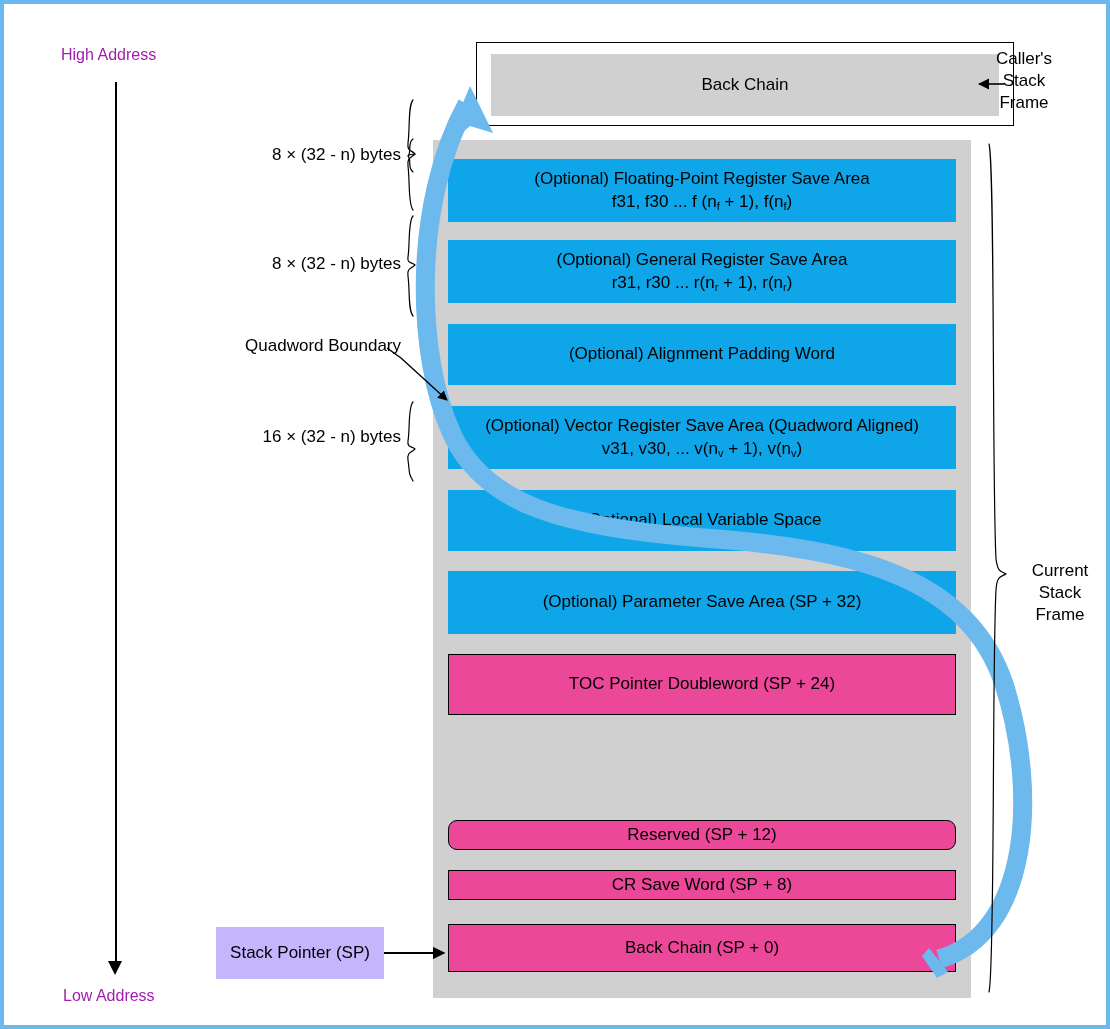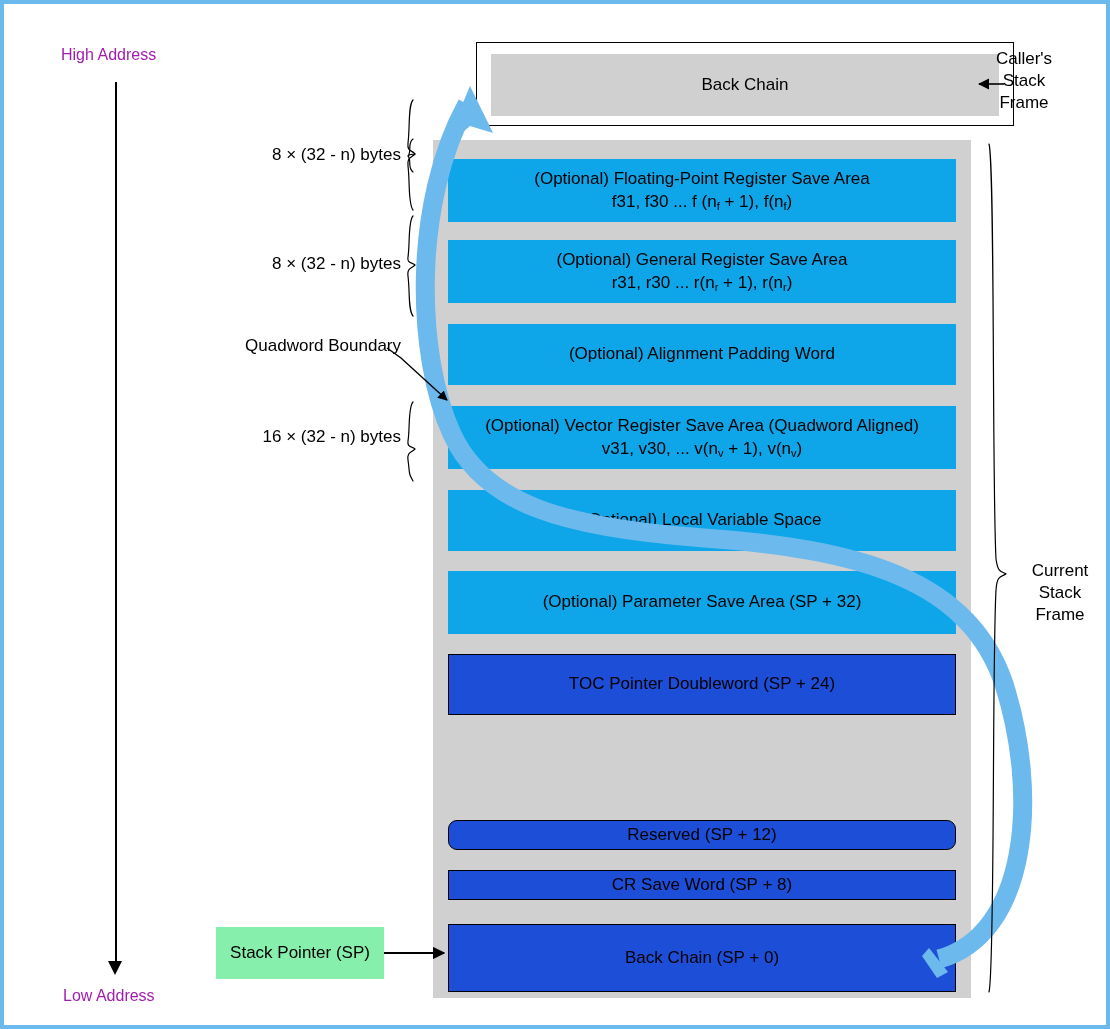--- a/index.html
+++ b/index.html
@@ -48,21 +48,21 @@
     font-size: 17px;
     line-height: 1.30;
     color: #000;
     text-align: center;
     display: flex;
     flex-direction: column;
     align-items: center;
     justify-content: center;
   }
   .slot-white { background: #0ea5e9; }
-  .slot-gray  { background: #1d4ed8; border: 1.5px solid #000; text-align: center; }
+  .slot-gray  { background: #ec4899; border: 1.5px solid #000; text-align: center; }
   .slot-line2 { display: block; }
   sub { font-size: 11px; vertical-align: baseline; position: relative; top: 3px; }
 
   
   #caller-frame-box {
     box-sizing: border-box;
     border: 1.6px solid #000;
     background: #ffffff;
   }
   #caller-back-chain {
@@ -78,21 +78,21 @@
     text-align: right;
   }
   .side-label-right {
     font-size: 17px;
     color: #000;
     text-align: center;
     line-height: 1.30;
     white-space: nowrap;
   }
   #sp-box {
-    background: #86efac;
+    background: #c4b5fd;
     font-size: 17px;
     color: #000;
     display: flex;
     align-items: center;
     justify-content: center;
     box-sizing: border-box;
   }
 
   svg { display: block; overflow: visible; }
   #overlay {
@@ -161,21 +161,21 @@
 
 
   <div class="abs slot slot-gray" style="left:444px; top:816px; width:508px; height:30px;border-radius:9px;">
     <span>Reserved (SP + 12)</span>
   </div>
 
   <div class="abs slot slot-gray" style="left:444px; top:866px; width:508px; height:30px;">
     <span>CR Save Word (SP + 8)</span>
   </div>
 
-  <div class="abs slot slot-gray" style="left:444px; top:920px; width:508px; height:68px;">
+  <div class="abs slot slot-gray" style="left:444px; top:920px; width:508px; height:48px;">
     <span>Back Chain (SP + 0)</span>
   </div>
 
   <div class="abs side-label-right" style="left:1056px; top:556px; transform:translateX(-50%);">
     <div>Current</div>
     <div>Stack</div>
     <div>Frame</div>
   </div>
 
   <div class="abs side-label" style="left:232px; top:141px; width:165px;">8 × (32 - n) bytes</div>

